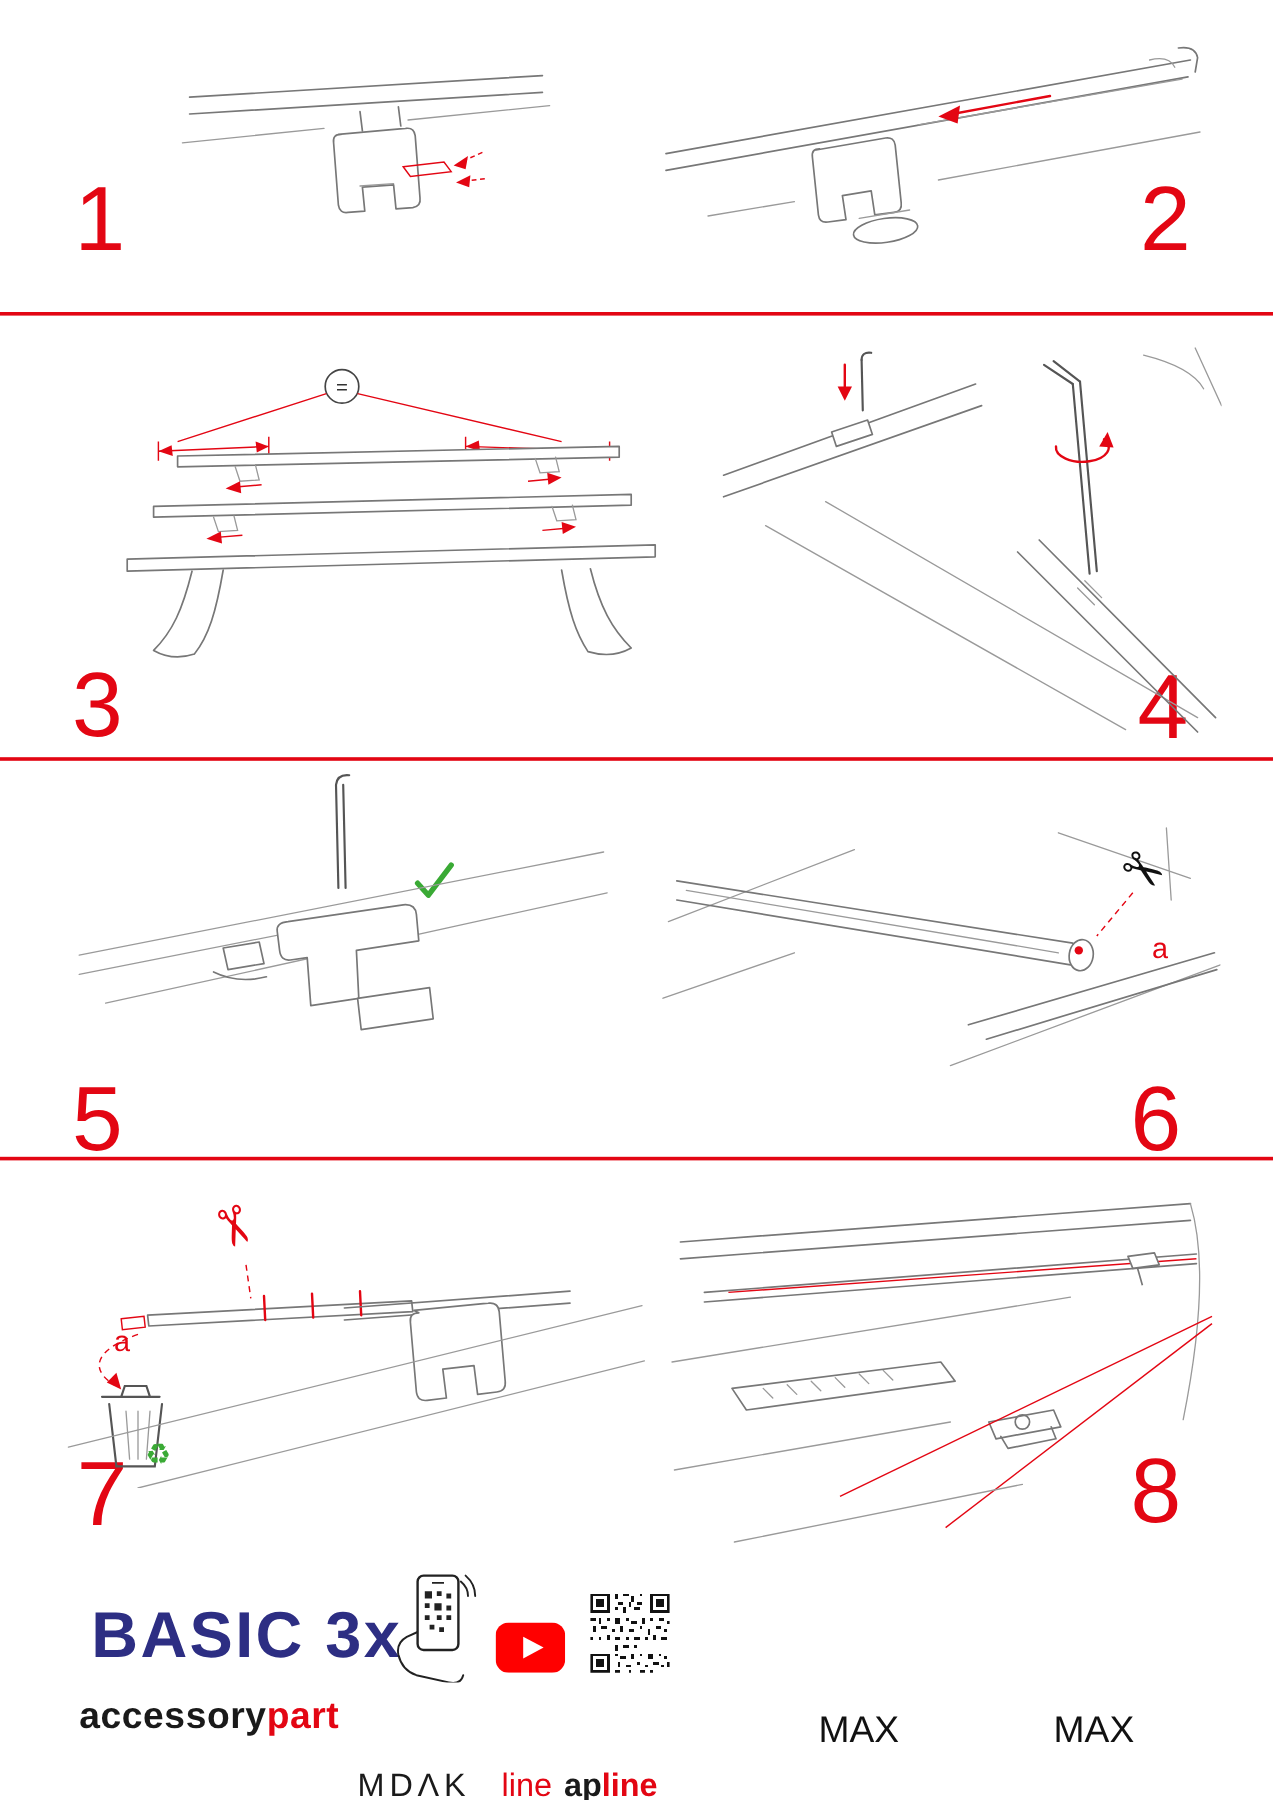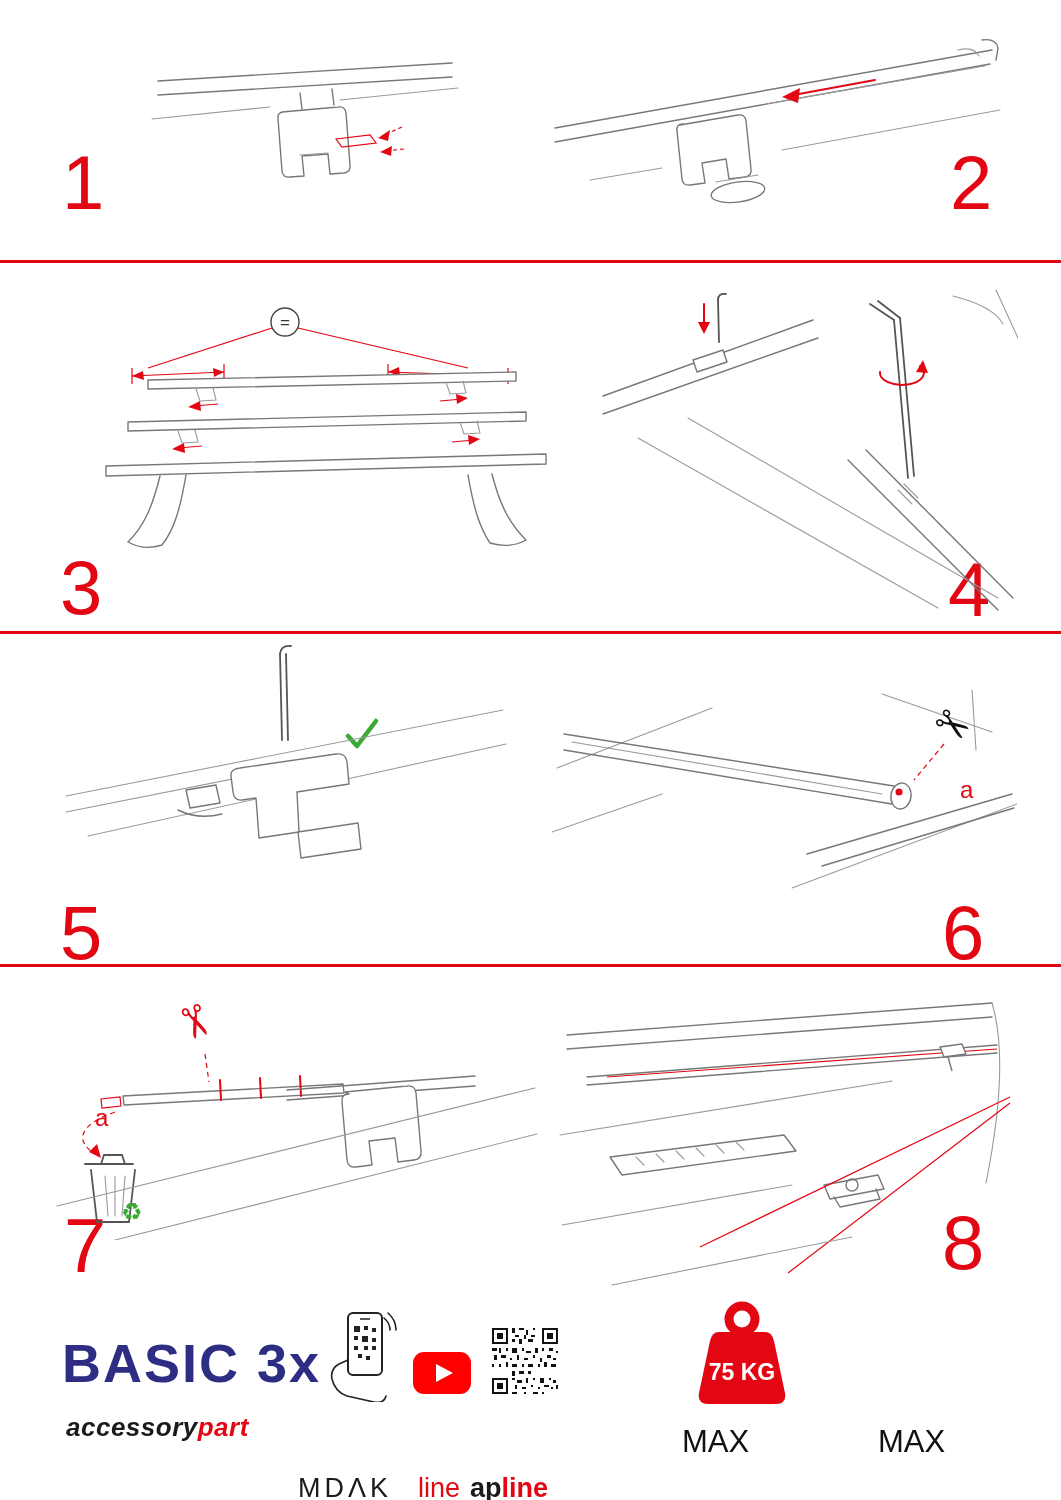--- a/index.html
+++ b/index.html
@@ -9,22 +9,22 @@
     --orange:#f39200;
     --ink:#777;
   }
   *{margin:0;padding:0;box-sizing:border-box;}
   body{background:#fff;font-family:"Liberation Sans",sans-serif;}
   .page{position:relative;width:1061px;height:1500px;background:#fff;overflow:hidden;}
   .num{position:absolute;font-size:76px;line-height:1;color:var(--red);font-weight:400;}
   .divider{position:absolute;left:0;width:1061px;height:3px;background:var(--red);}
   .art{position:absolute;}
   .art svg{display:block;width:100%;height:100%;}
-  .product{position:absolute;left:62px;top:1332px;font-size:54px;font-weight:700;letter-spacing:2px;color:var(--navy);}
-  .brandline{position:absolute;left:66px;top:1412px;font-size:26px;font-weight:700;color:#1a1a1a;letter-spacing:0.5px;font-style:italic;}
+  .product{position:absolute;left:76px;top:1332px;font-size:54px;font-weight:700;letter-spacing:2px;color:var(--navy);}
+  .brandline{position:absolute;left:66px;top:1412px;font-size:31px;font-weight:700;color:#1a1a1a;letter-spacing:0.5px;}
   .brandline .red{color:var(--red);}
   .logo-word{position:absolute;font-size:27px;color:#1a1a1a;margin-top:47px;}
   .mdak{left:298px;top:1426px;letter-spacing:4px;font-weight:500;}
   .ipqi{left:418px;top:1426px;color:var(--red);font-weight:500;}
   .apline{left:470px;top:1426px;font-weight:700;}
   .apline .red{color:var(--red);}
   .maxlabel{position:absolute;font-size:31px;font-weight:500;color:#111;}
   .gray{stroke:#777;fill:none;stroke-width:1.4;stroke-linecap:round;stroke-linejoin:round;}
   .faint{stroke:#9a9a9a;fill:none;stroke-width:1.1;stroke-linecap:round;}
   .dark{stroke:#555;fill:none;stroke-width:1.8;stroke-linecap:round;}
@@ -243,24 +243,17 @@
           <rect x="1" y="23" width="5" height="5" fill="#fff"></rect>
           <rect x="2" y="24" width="3" height="3"></rect>
         <path d="M9 0h1v2h-1z M12 0h2v1h-2z M15 1h1v2h-1z M18 0h1v1h-1z M10 3h2v1h-2z M14 3h1v2h-1z M17 3h2v1h-2z M9 5h1v1h-1z M12 5h1v2h-1z M16 5h2v1h-2z M0 9h2v1h-2z M3 9h1v2h-1z M6 9h1v1h-1z M9 9h2v2h-2z M13 9h1v1h-1z M15 10h2v1h-2z M19 9h1v2h-1z M22 9h1v1h-1z M25 9h2v1h-2z M28 10h1v1h-1z M1 12h1v2h-1z M4 12h2v1h-2z M8 13h1v1h-1z M11 12h1v2h-1z M14 13h2v1h-2z M18 12h1v1h-1z M21 13h1v2h-1z M24 12h2v1h-2z M27 13h1v1h-1z M0 16h1v1h-1z M3 16h1v1h-1z M6 15h1v2h-1z M9 16h2v1h-2z M13 16h1v1h-1z M16 16h2v1h-2z M20 16h1v1h-1z M23 15h1v2h-1z M26 16h2v1h-2z M9 19h1v2h-1z M12 19h2v1h-2z M16 19h1v1h-1z M9 22h1v1h-1z M11 23h2v1h-2z M15 22h1v2h-1z M18 22h1v1h-1z M21 22h2v2h-2z M25 22h1v1h-1z M27 23h1v1h-1z M10 25h1v2h-1z M13 26h2v1h-2z M17 25h1v1h-1z M20 26h1v1h-1z M23 25h2v1h-2z M26 26h1v1h-1z M28 25h1v2h-1z M9 28h2v1h-2z M14 28h1v1h-1z M18 28h2v1h-2z M22 28h1v1h-1z"></path>
       </g>
     </svg>
   </div>
   <div class="logo-word apline">
     <span>ap</span><span class="red">line</span>
   </div>
 
-  <div class="art" style="left:682px;top:1296px;width:120px;height:124px;">
-    <svg viewBox="0 0 120 124">
-      <circle cx="60" cy="23" r="13" fill="none" stroke="#e30613" stroke-width="9"></circle>
-      <path d="M37,36 h46 q7,0 9,9 l11,52 q2,11 -9,11 H26 q-11,0 -9,-11 l11,-52 q2,-9 9,-9 z" fill="#e30613"></path>
-      <text x="60" y="84" text-anchor="middle" font-size="23" font-weight="bold" fill="#fff">75 KG</text>
-    </svg>
-  </div>
   <div class="maxlabel" style="left:682px;top:1424px;width:120px;">MAX</div>
 
   <div class="maxlabel" style="left:878px;top:1424px;width:130px;">MAX</div>
 
 </div>
 
 </body></html>

